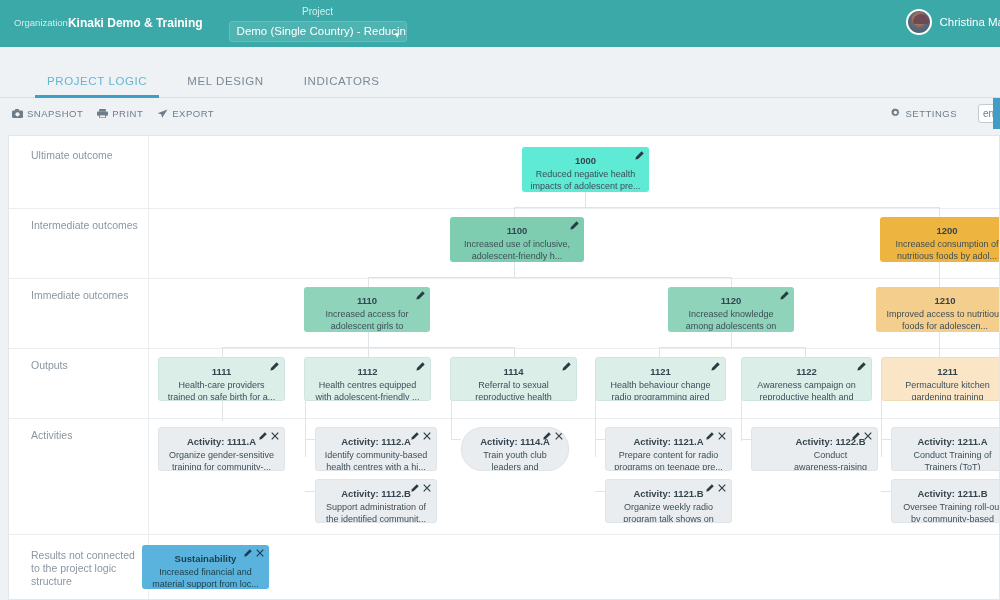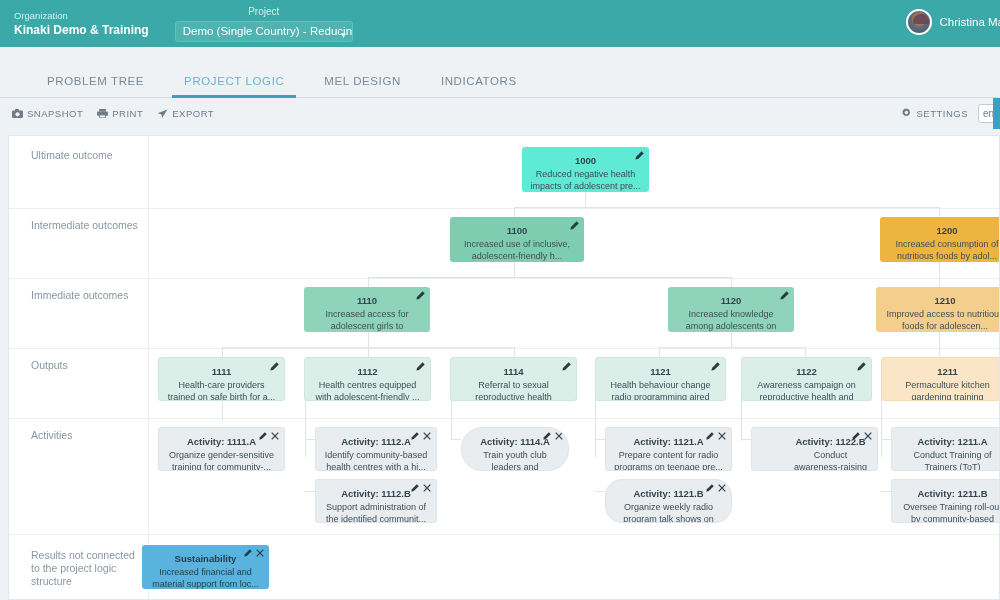--- a/index.html
+++ b/index.html
@@ -12,21 +12,21 @@
 
   
   .topbar {
     height: 47px;
     background: #3aa9a8;
     display: flex;
     align-items: center;
     position: relative;
     padding: 0 0 0 14px;
   }
-  .org-block { display:flex; flex-direction:column; justify-content:center; padding-right:26px; }
+  .org-block { display:flex; justify-content:center; padding-right:26px; }
   .org-label { font-size: 9.5px; color: #d3efee; line-height: 14px; }
   .org-name { font-size: 12px; color: #ffffff; font-weight: bold; line-height: 15px; }
   .proj-block { display:flex; flex-direction:column; justify-content:center; }
   .proj-label { font-size: 10px; color: #d3efee; line-height: 14px; margin-bottom:2px;text-align:center; }
   .proj-select {
     background: #4fb3b2;
     border: 1px solid #64bfbe;
     border-radius: 3px;
     color: #ffffff;
     font-size: 11.5px;
@@ -180,21 +180,20 @@
       <span class="caret">▾</span>
     </div>
   </div>
   <div class="user-block">
     <div class="avatar"></div>
     <span class="user-name">Christina Ma</span>
   </div>
 </div>
 
 <div class="tabbar">
-  <div class="tab">PROBLEM TREE</div>
   <div class="tab active">PROJECT LOGIC</div>
   <div class="tab">MEL DESIGN</div>
   <div class="tab">INDICATORS</div>
 </div>
 
 <div class="toolbar">
   <div class="tool">
     <span>
       <svg width="11" height="9" viewBox="0 0 11 9">
           <rect x="0" y="1.6" width="11" height="7.4" rx="1.2" fill="#6f7d89"></rect>
@@ -218,21 +217,21 @@
   <div class="tool">
     <span>
       <svg width="11" height="9" viewBox="0 0 11 9">
           <path d="M10.5 0.4 L0.6 4.3 L4.2 5.3 L5.2 8.7 Z" fill="#6f7d89"></path>
         </svg>
     </span>
     <span>EXPORT</span>
   </div>
 
   <div class="toolbar-right">
-    <div class="tool" style="margin-right:4px;align-items:flex-end;">
+    <div class="tool" style="margin-right:15px;align-items:flex-end;">
       <span>
         <svg width="11" height="11" viewBox="0 0 11 11">
             <path d="M5.5 0.6 6.4 1.1 7.5 0.9 7.9 2 8.9 2.6 8.6 3.7 9.3 4.6 8.5 5.4 8.6 6.5 7.5 6.9 6.9 7.9 5.8 7.6 4.9 8.3 4.1 7.5 3 7.6 2.6 6.5 1.6 5.9 1.9 4.8 1.2 3.9 2 3.1 1.9 2 3 1.6 3.6 0.6 4.7 0.9Z" fill="#6f7d89"></path>
             <circle cx="5.4" cy="4.5" r="1.7" fill="#eef2f5"></circle>
           </svg>
       </span>
       <span>SETTINGS</span>
     </div>
     <div class="lang-box">en</div>
     <div class="scroll-nub"></div>
@@ -495,21 +494,21 @@
           </span>
         <span>
             <svg width="8" height="8" viewBox="0 0 9 9">
               <path d="M0.8 0.8 8.2 8.2 M8.2 0.8 0.8 8.2" stroke="#2b3b44" stroke-width="1.3"></path>
             </svg>
           </span>
       </span>
       <div class="code">Activity: 1112.B</div>
       <div class="txt">Support administration of the identified communit...</div>
     </div>
-    <div class="card c-grey" style="left:596px; top:343px; width:127px; height:44px;border-radius:17px;">
+    <div class="card c-grey" style="left:596px; top:343px; width:127px; height:44px;">
       <span class="ico">
         <span>
             <svg width="8" height="8" viewBox="0 0 9 9">
               <path d="M6.6 0.3 8.7 2.4 3.1 8 0.4 8.6 1 5.9Z" fill="#2b3b44"></path>
             </svg>
           </span>
         <span>
             <svg width="8" height="8" viewBox="0 0 9 9">
               <path d="M0.8 0.8 8.2 8.2 M8.2 0.8 0.8 8.2" stroke="#2b3b44" stroke-width="1.3"></path>
             </svg>

